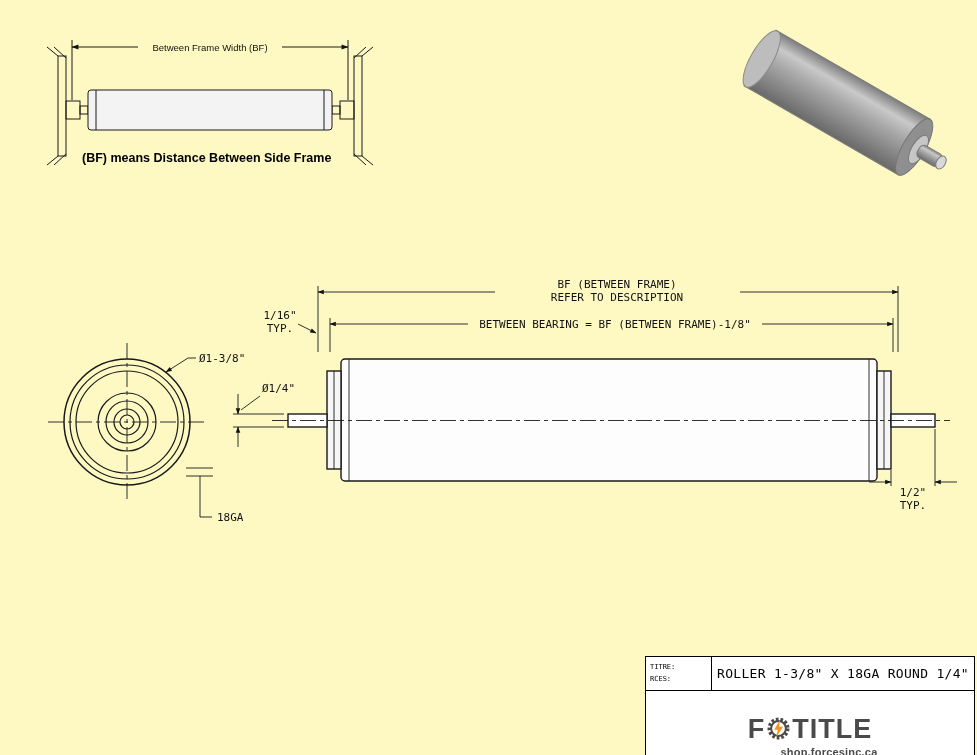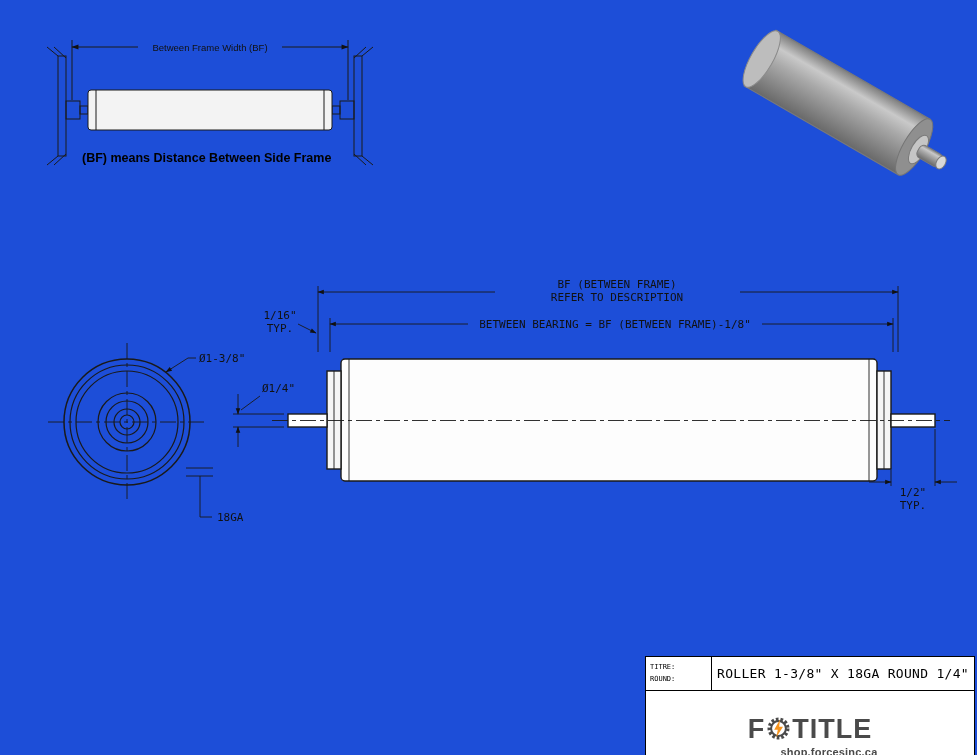--- a/index.html
+++ b/index.html
@@ -1,17 +1,17 @@
 <!DOCTYPE html>
 <html><head>
 <meta charset="utf-8">
 <style>
   html,body{margin:0;padding:0;background:#e8e8e8;}
   .canvas{
-    position:relative;width:977px;height:755px;background:#1d4ed8;
+    position:relative;width:977px;height:755px;background:#fef9c3;
     overflow:hidden;font-family:"Liberation Sans",sans-serif;
   }
   svg text{stroke:none;}
   .dim{font:11px "DejaVu Sans Mono",monospace;fill:#111;}
   .dim-small{font:9.5px "Liberation Sans",sans-serif;fill:#111;}
   .caption{font:bold 12.5px "Liberation Sans",sans-serif;fill:#000;}
   .titleblock{
     position:absolute;left:645px;top:656px;width:330px;height:126px;
     border:1.2px solid #000;background:#fff;box-sizing:border-box;
     display:flex;flex-direction:column;
@@ -174,21 +174,21 @@
       <text class="dim" x="262" y="392">Ø1/4"</text>
       <text class="dim" x="913" y="496" text-anchor="middle">1/2"</text>
       <text class="dim" x="913" y="509" text-anchor="middle">TYP.</text>
     </g>
   </svg>
 
   <div class="titleblock">
     <div class="tb-top">
       <div class="tb-labels">
         <span>TITRE:</span>
-        <span>ROUND:</span>
+        <span>RCES:</span>
       </div>
       <div class="tb-title">ROLLER 1-3/8" X 18GA ROUND 1/4"</div>
     </div>
     <div class="tb-logo-area">
       <div class="logo">
         <span>F</span>
         <span class="gear">
           <svg width="25" height="25" viewBox="0 0 25 25">
             <circle cx="12.5" cy="12.5" r="9.2" fill="none" stroke="#4a4a4a" stroke-width="3.6" stroke-dasharray="2.6 1.9"></circle>
             <circle cx="12.5" cy="12.5" r="7.4" fill="#ffffff" stroke="#4a4a4a" stroke-width="2"></circle>

